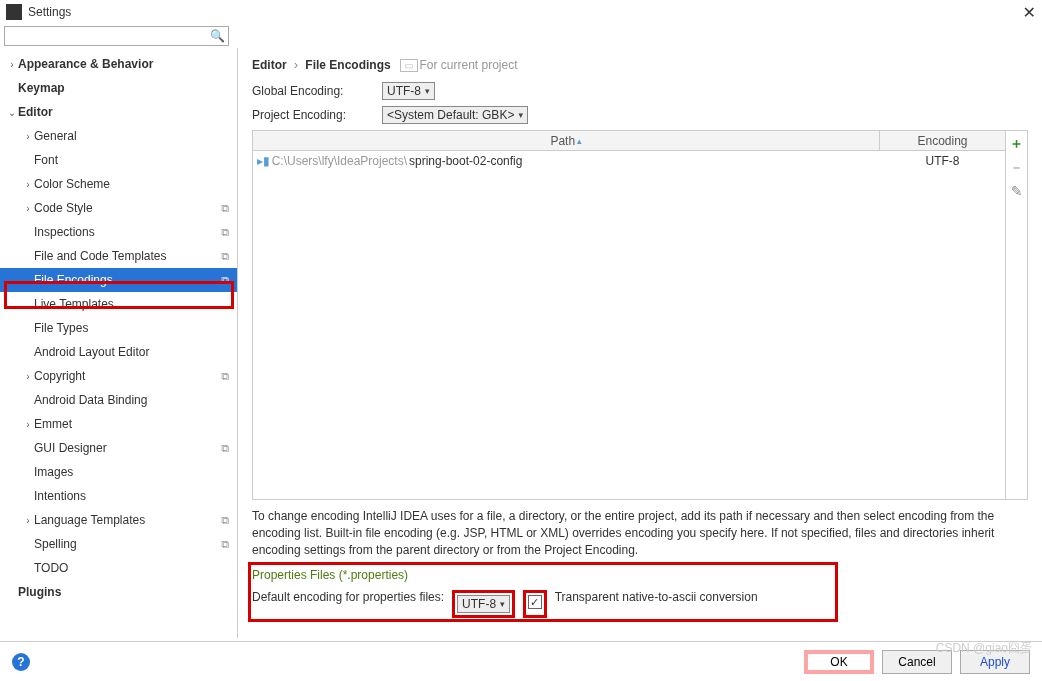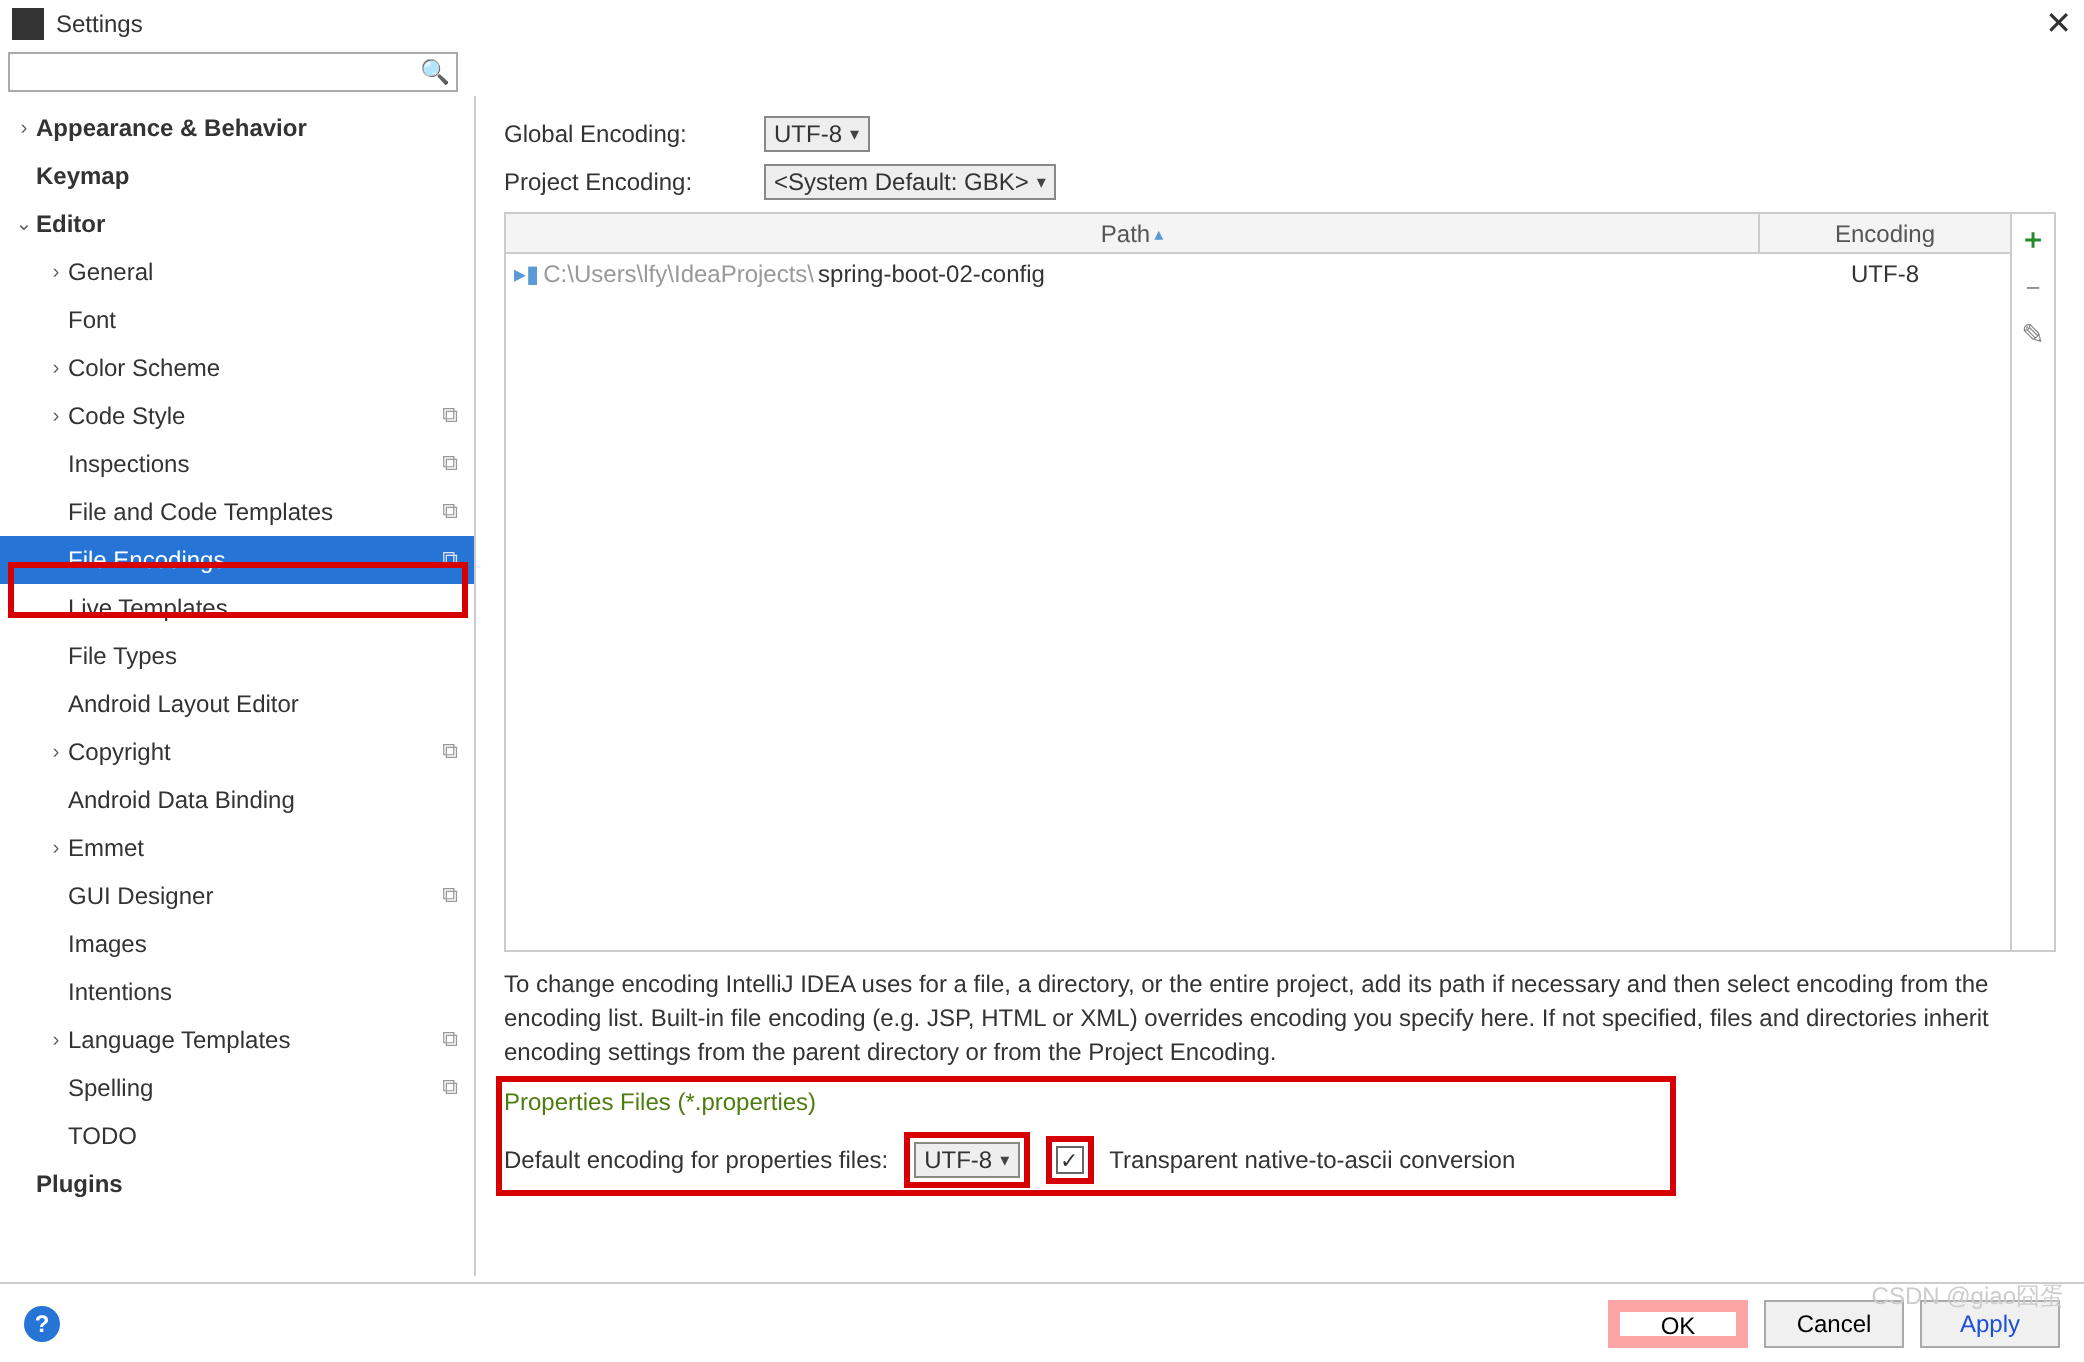--- a/index.html
+++ b/index.html
@@ -57,31 +57,31 @@
 .td-path .proj { color: #333; }
 .td-enc { width: 125px; text-align: center; color: #333; }
 .table-side { width: 22px; border-left: 1px solid #ccc; display: flex; flex-direction: column; align-items: center; padding-top: 4px; gap: 6px; }
 .side-btn { color: #888; cursor: pointer; font-size: 14px; }
 .side-btn.add { color: #2a8a2a; font-weight: bold; }
 
 .help-text { font-size: 12px; color: #333; margin-top: 8px; line-height: 1.4; }
 
 .props-section { margin-top: 10px; position: relative; }
 .props-title { color: #4d7c0f; font-size: 12px; }
-.props-row { display: flex; align-items: center; gap: 8px; margin-top: 8px; }
+.props-row { display: flex; gap: 8px; margin-top: 8px; }
 .checkbox { width: 14px; height: 14px; border: 1px solid #666; display: inline-flex; align-items: center; justify-content: center; font-size: 11px; }
 
 .highlight-big { position: absolute; border: 3px solid #d60000; pointer-events: none; }
 .highlight-small { border: 3px solid #d60000; padding: 2px; display: inline-flex; }
 
 .footer { position: absolute; bottom: 0; left: 0; right: 0; height: 40px; border-top: 1px solid #ccc; display: flex; align-items: center; justify-content: space-between; padding: 0 12px; background: #fff; }
 .help-icon { width: 18px; height: 18px; border-radius: 50%; background: #2675d6; color: #fff; display: flex; align-items: center; justify-content: center; font-size: 12px; font-weight: bold; }
 .footer-btns { display: flex; gap: 8px; }
 .btn { min-width: 70px; height: 24px; border: 1px solid #aaa; background: #f0f0f0; cursor: pointer; font-size: 12px; }
-.btn.primary { border: 6px solid #fca5a5; background: #fff; }
+.btn.primary { border: 4px solid #fca5a5; background: #fff; }
 .btn.disabled { color: #1d4ed8; text-align: center; }
 
 .watermark { position: absolute; bottom: 24px; right: 10px; color: #ccc; font-size: 12px; pointer-events: none; }
 </style>
 </head>
 <body>
 
 <div class="titlebar">
   <div class="titlebar-left">
     <span class="app-icon"></span>
@@ -195,20 +195,26 @@
         <span class="arrow"></span>
         <span class="label">TODO</span>
       </div>
       <div class="tree-item ind0">
         <span class="arrow"></span>
         <span class="label bold">Plugins</span>
       </div>
     </div>
 
   <div class="content">
+    <div class="breadcrumb">
+      <span class="crumb">Editor</span>
+      <span class="sep">›</span>
+      <span class="crumb">File Encodings</span>
+      <span class="hint"><span class="hint-icon">▭</span><span>For current project</span></span>
+    </div>
 
     <div class="enc-row">
       <label>Global Encoding:</label>
       <span class="combo">
         <span>UTF-8</span>
           <span class="caret">▾</span>
       </span>
     </div>
     <div class="enc-row">
       <label>Project Encoding:</label>

